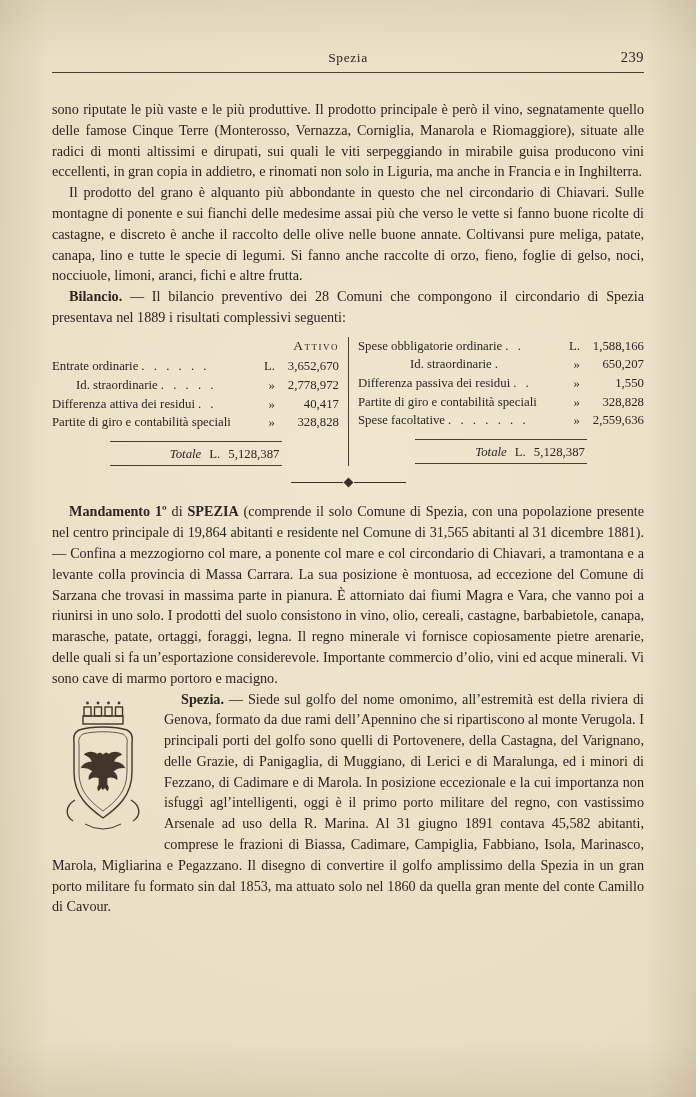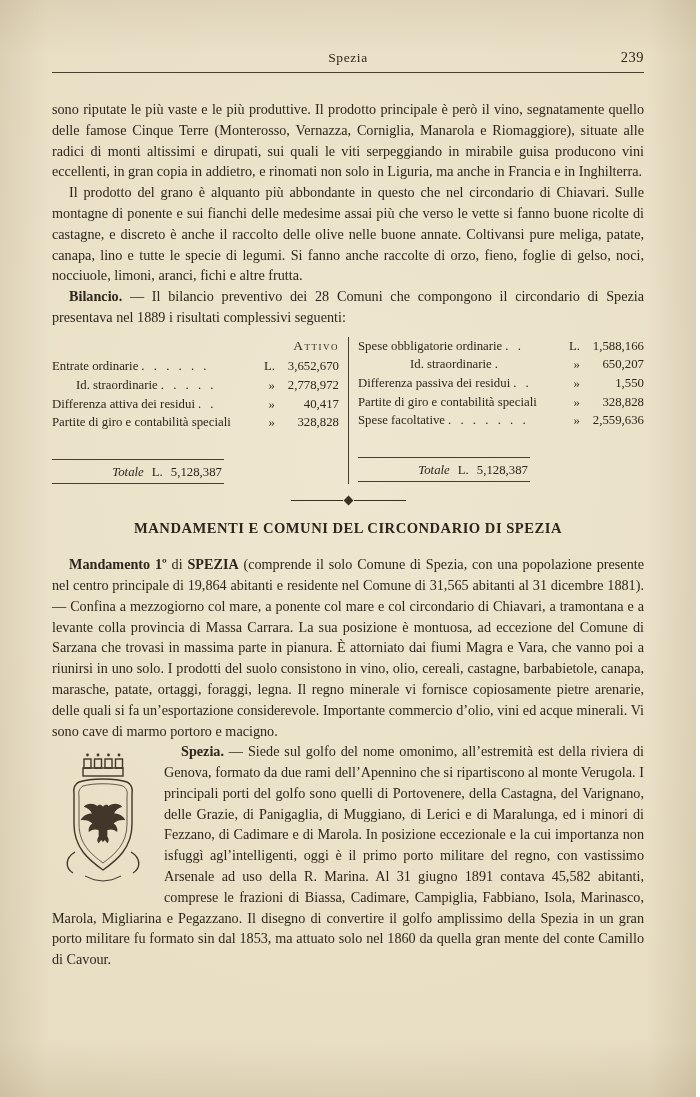--- a/index.html
+++ b/index.html
@@ -34,21 +34,21 @@
   .col.attivo { padding-right: 9px; }
   .col.passivo { border-left: 1px solid #4a3e2f; padding-left: 9px; }
   .col-header { text-align: right; font-variant: small-caps; letter-spacing: 1.5px; font-size: 13.5px; margin-bottom: 2px; }
   .trow { display: flex; align-items: baseline; white-space: nowrap; }
   .lbl { flex: 0 0 auto; }
   .lbl.indent { padding-left: 24px; }
   .lbl.indent2 { padding-left: 52px; }
   .ldr { flex: 1 1 auto; overflow: hidden; text-align: left; padding: 0 3px; letter-spacing: 3px; }
   .unit { flex: 0 0 18px; text-align: right; }
   .val { flex: 0 0 64px; text-align: right; }
-  .total { display: flex; justify-content: flex-start; margin-top: 27px; }
+  .total { display: flex; justify-content: center; margin-top: 9px; }
   .total-inner { border-top: 1px solid #4a3e2f; border-bottom: 1px solid #4a3e2f; padding: 3px 2px 2px 2px; min-width: 168px; display: flex; justify-content: flex-end; gap: 8px; }
   .total-inner i { font-style: italic; }
 
   
   .ornament { display: flex; align-items: center; justify-content: center; margin: 13px 0 12px 0; }
   .orn-line { width: 52px; height: 1px; background: #3a3023; }
   .orn-diamond { width: 7px; height: 7px; background: #3a3023; transform: rotate(45deg); margin: 0 2px; }
 
   .section-title { margin: 14px 0 0 0; text-align: center; font-size: 14.6px; font-weight: bold; letter-spacing: .5px; text-indent: 0; }
   .section-subtitle { margin: 7px 0 0 0; text-align: center; font-size: 9.6px; font-weight: bold; letter-spacing: .9px; text-indent: 0; }
@@ -155,21 +155,20 @@
       </div>
 
     </section>
 
     <div class="ornament">
       <span class="orn-line"></span>
       <span class="orn-diamond"></span>
       <span class="orn-line"></span>
     </div>
 
-    <h2 class="section-title">MANDAMENTI E COMUNI DEL CIRCONDARIO DI SPEZIA</h2>
 
     <p class="para mandamento"><span class="lead-bold">Mandamento 1º</span><span> di </span><span class="lead-bold">SPEZIA</span><span> (comprende il solo Comune di Spezia, con una popolazione presente nel centro principale di 19,864 abitanti e residente nel Comune di 31,565 abitanti al 31 dicembre 1881). — Confina a mezzogiorno col mare, a ponente col mare e col circondario di Chiavari, a tramontana e a levante colla provincia di Massa Carrara. La sua posizione è montuosa, ad eccezione del Comune di Sarzana che trovasi in massima parte in pianura. È attorniato dai fiumi Magra e Vara, che vanno poi a riunirsi in uno solo. I prodotti del suolo consistono in vino, olio, cereali, castagne, barbabietole, canapa, marasche, patate, ortaggi, foraggi, legna. Il regno minerale vi fornisce copiosamente pietre arenarie, delle quali si fa un’esportazione considerevole. Importante commercio d’olio, vini ed acque minerali. Vi sono cave di marmo portoro e macigno.</span></p>
 
     <p class="para"><span class="emblem">
           <svg viewBox="0 0 100 150" width="102" height="150" xmlns="http://www.w3.org/2000/svg">
         <g stroke="#42362a" fill="none" stroke-width="1.4">
           <rect x="30" y="24" width="40" height="8"></rect>
           <rect x="31" y="15" width="7" height="9"></rect>
           <rect x="41.5" y="15" width="7" height="9"></rect>
           <rect x="52" y="15" width="7" height="9"></rect>

